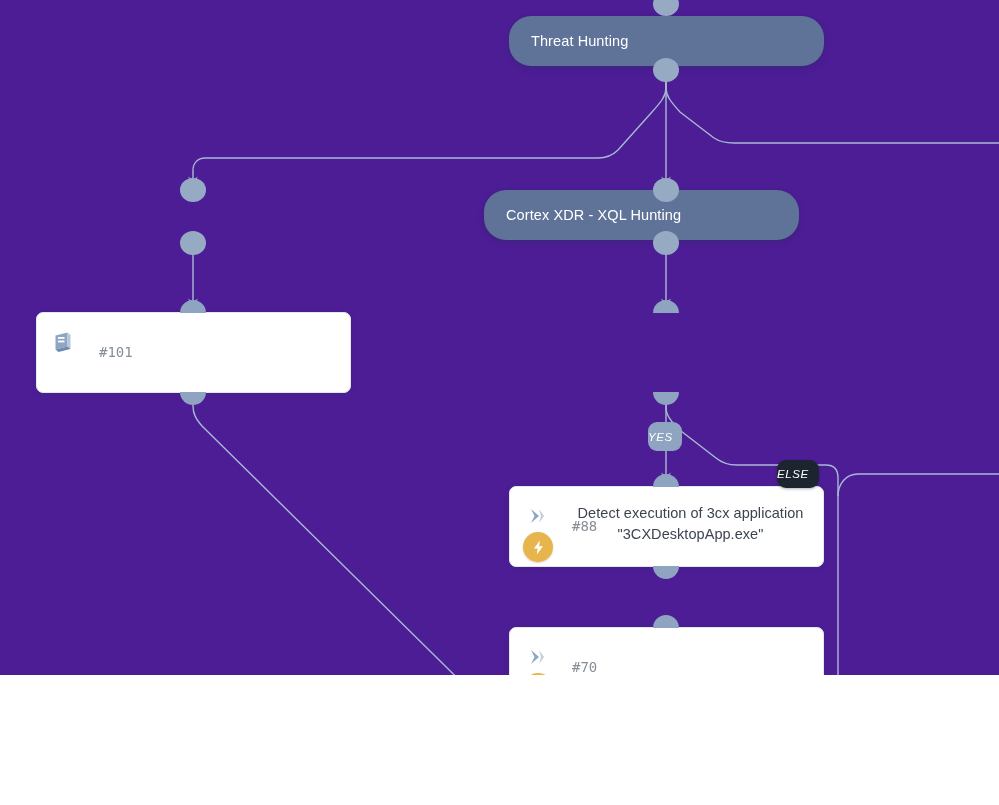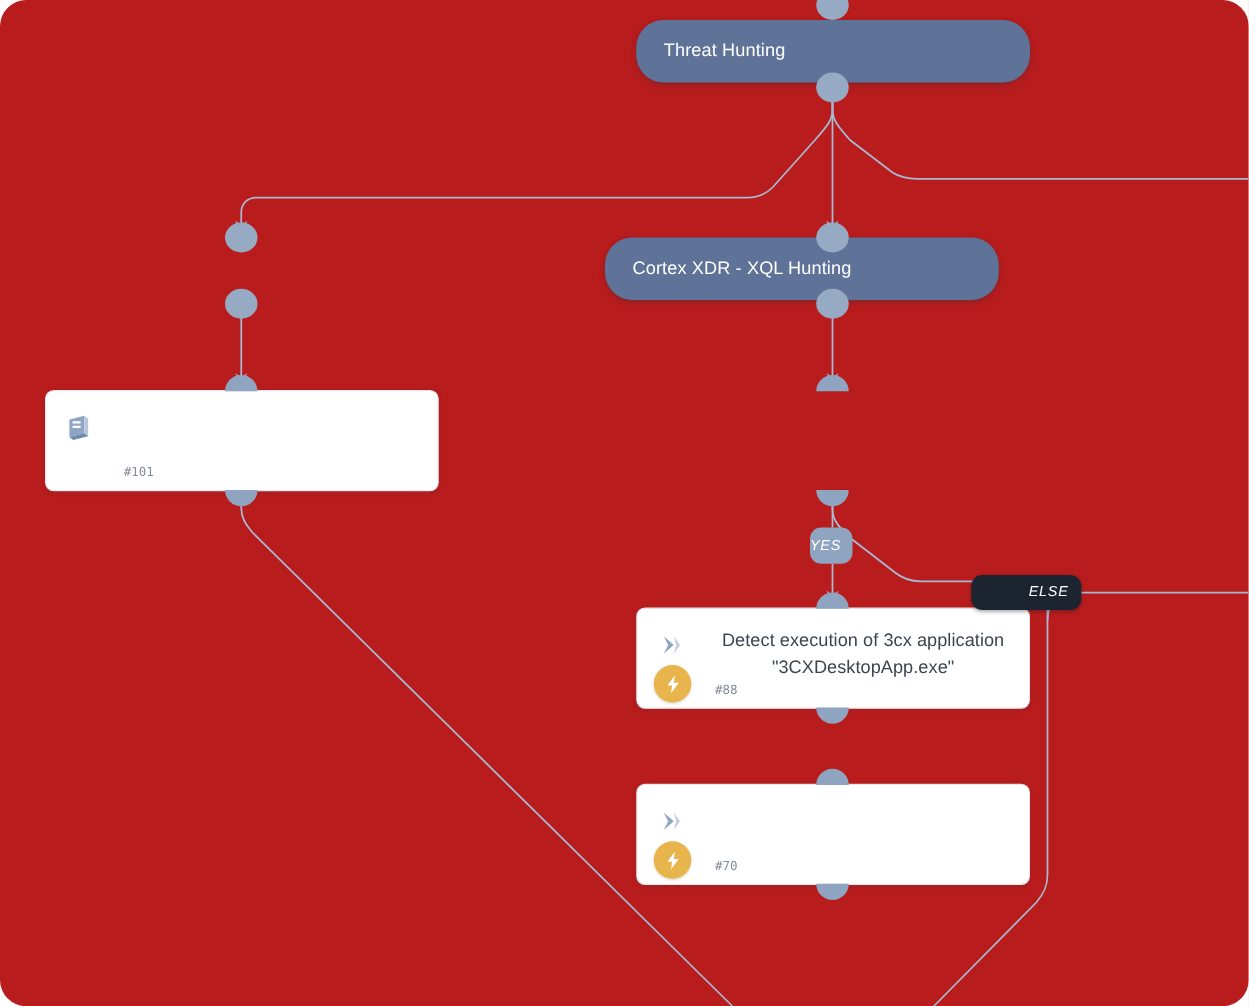--- a/index.html
+++ b/index.html
@@ -7,24 +7,23 @@
     padding: 0;
     background: #ffffff;
   }
   body {
     font-family: "Liberation Sans", sans-serif;
     -webkit-font-smoothing: antialiased;
   }
   #canvas {
     position: relative;
     width: 999px;
-    height: 805px;
+    height: 675px;
     overflow: hidden;
-    background: #b91c1c;
-    border-radius: 21px;
+    background: #4c1d95;
   }
   #edges {
     position: absolute;
     left: 0;
     top: 0;
     width: 999px;
     height: 805px;
     pointer-events: none;
   }
 
@@ -63,23 +62,23 @@
   .card-title {
     margin-left: 48px;
     font-size: 14.5px;
     line-height: 21px;
     color: #3c4450;
     letter-spacing: .05px;
   }
   .card-id {
     position: absolute;
     left: 62px;
-    bottom: 8px;
+    bottom: 32px;
     font-family: "DejaVu Sans Mono", monospace;
-    font-size: 10px;
+    font-size: 14px;
     color: #868e98;
   }
   .type-icon {
     position: absolute;
     left: 12px;
     top: 14px;
     width: 30px;
     height: 30px;
   }
   .badge-icon {
@@ -256,17 +255,17 @@
         </svg>
       </span>
       <div class="card-id">#70</div>
     </div>
   </div>
 
   <div class="elabel yes" style="left:648px; top:422px;">
     <span>YES</span>
   </div>
 
-  <div class="elabel else" style="left:777px; top:460px;padding-left:46px;">
+  <div class="elabel else" style="left:777px; top:460px;">
     <span>ELSE</span>
   </div>
 
 </div>
 
 </body></html>

